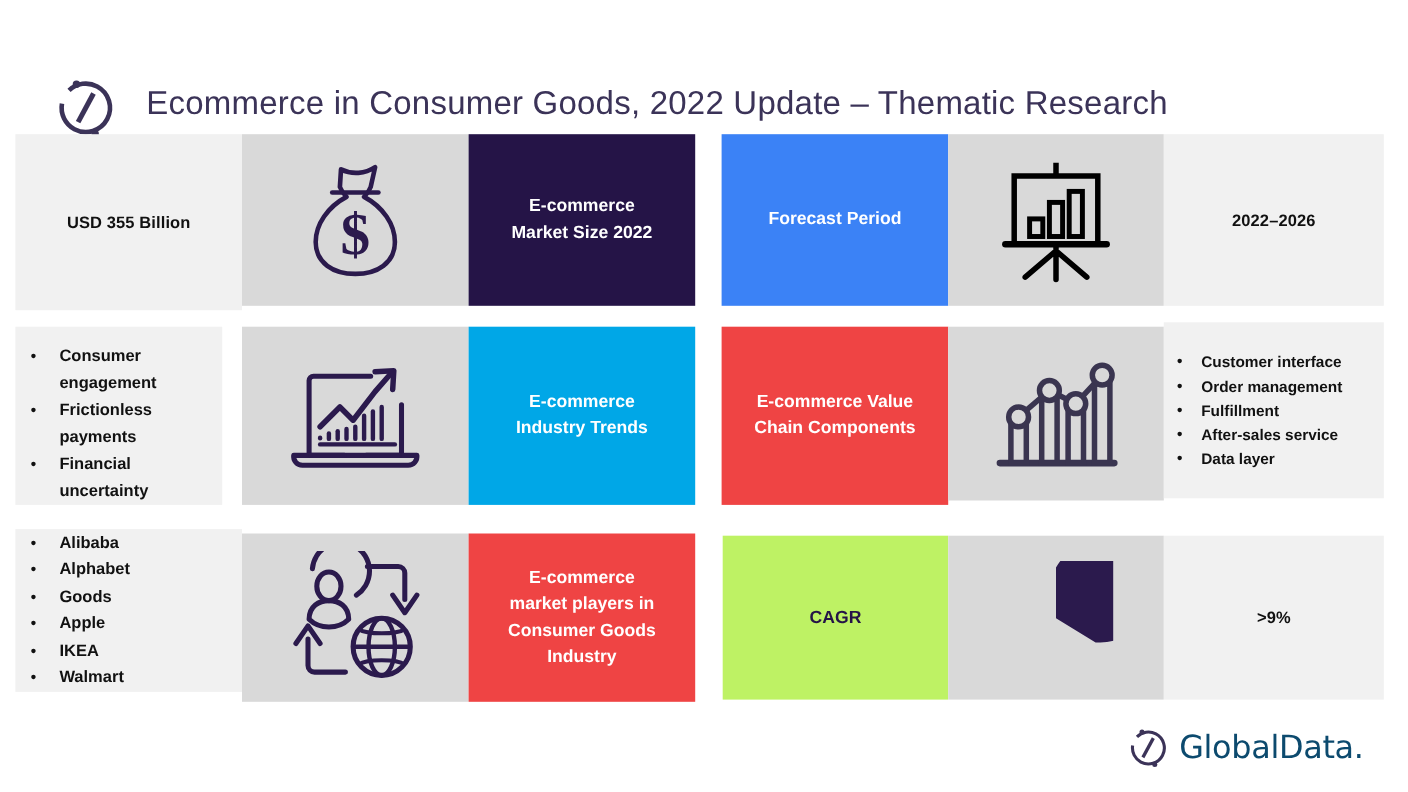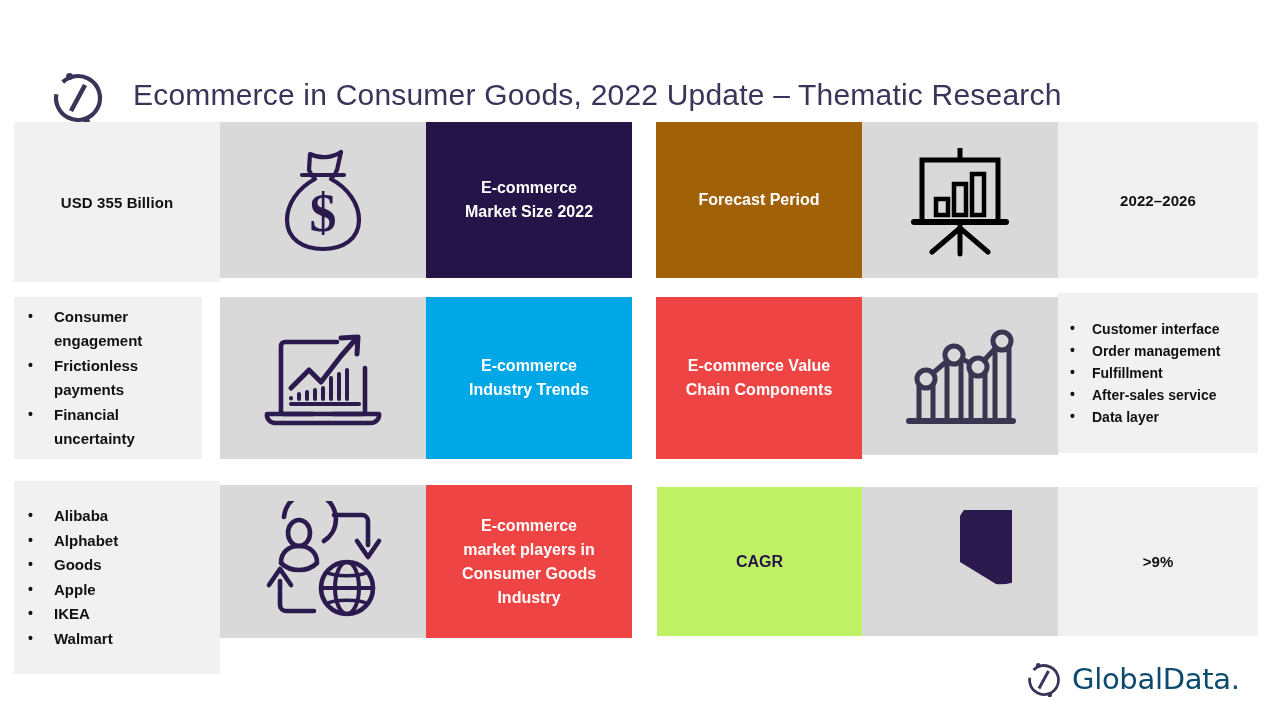--- a/index.html
+++ b/index.html
@@ -18,21 +18,21 @@
     font-size:30px;line-height:40px;color:#3b3358;letter-spacing:0.2px;
     font-weight:400;white-space:nowrap;
   }
 
   
   .panel{position:absolute;box-sizing:border-box;display:flex;
          align-items:center;justify-content:center;text-align:center;}
   .p-lightgray{background:#f1f1f1;}
   .p-midgray{background:#d9d9d9;}
   .p-darkpurple{background:#251447;}
-  .p-blue{background:#a16207;}
+  .p-blue{background:#3b82f6;}
   .p-cyan{background:#00a7e7;}
   .p-skyblue{background:#ef4444;}
   .p-paleblue{background:#bef264;}
 
   .value-text{font-size:15px;font-weight:bold;color:#111111;letter-spacing:0.1px;}
   .label-white{font-size:16px;font-weight:bold;color:#ffffff;line-height:24px;}
   .label-navy{font-size:16px;font-weight:bold;color:#251447;line-height:24px;}
 
   
   .bullets{display:block;text-align:left;width:100%;box-sizing:border-box;}
@@ -106,21 +106,21 @@
         <rect x="52" y="42" width="12" height="31" fill="none" stroke="#000" stroke-width="4.5"></rect>
         <rect x="70" y="32" width="12" height="41" fill="none" stroke="#000" stroke-width="4.5"></rect>
         <path d="M58 80 L58 112 M58 86 L30 110 M58 86 L86 110" stroke="#000" stroke-width="5" stroke-linecap="round"></path>
       </svg>
     </span>
   </div>
   <div class="panel p-lightgray" style="left:1058px;top:122px;width:200px;height:156px;">
     <span class="value-text">2022–2026</span>
   </div>
 
-  <div class="panel p-lightgray" style="left:14px;top:297px;width:188px;height:162px;">
+  <div class="panel p-lightgray" style="left:14px;top:297px;width:188px;height:162px;align-items:flex-end;">
     <div class="bullets">
       <ul>
         <li>Consumer engagement</li>
         <li>Frictionless payments</li>
         <li>Financial uncertainty</li>
       </ul>
     </div>
   </div>
   <div class="panel p-midgray" style="left:220px;top:297px;width:206px;height:162px;">
     <span>
@@ -179,21 +179,21 @@
       <ul>
         <li>Customer interface</li>
         <li>Order management</li>
         <li>Fulfillment</li>
         <li>After-sales service</li>
         <li>Data layer</li>
       </ul>
     </div>
   </div>
 
-  <div class="panel p-lightgray" style="left:14px;top:481px;width:206px;height:193px;">
+  <div class="panel p-lightgray" style="left:14px;top:481px;width:206px;height:148px;">
     <div class="bullets">
       <ul>
         <li>Alibaba</li>
         <li>Alphabet</li>
         <li>Goods</li>
         <li>Apple</li>
         <li>IKEA</li>
         <li>Walmart</li>
       </ul>
     </div>

